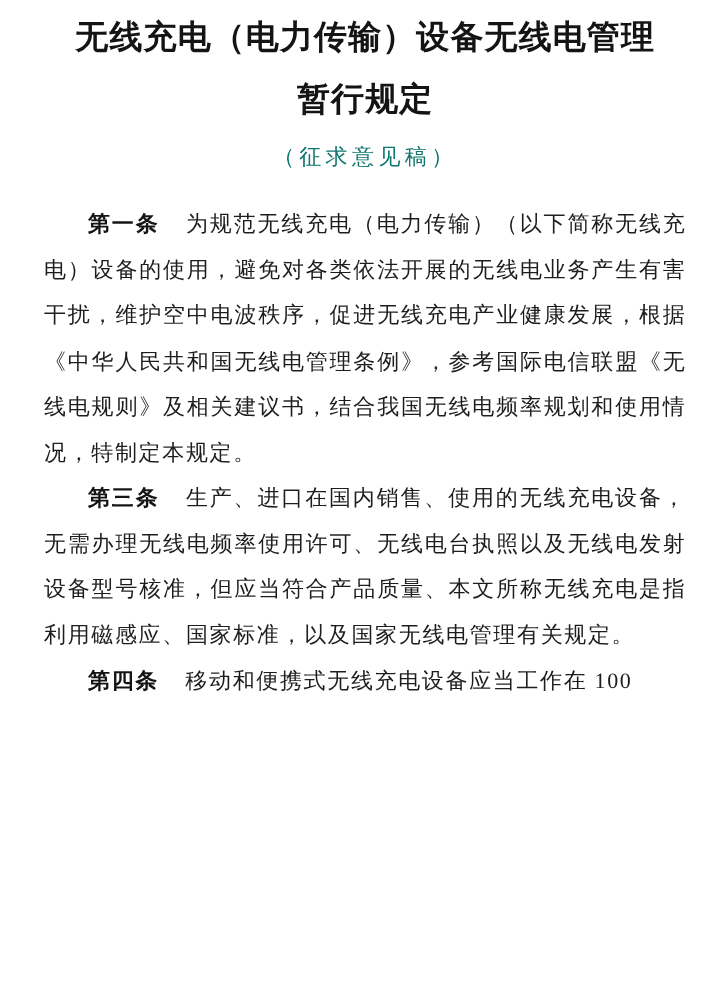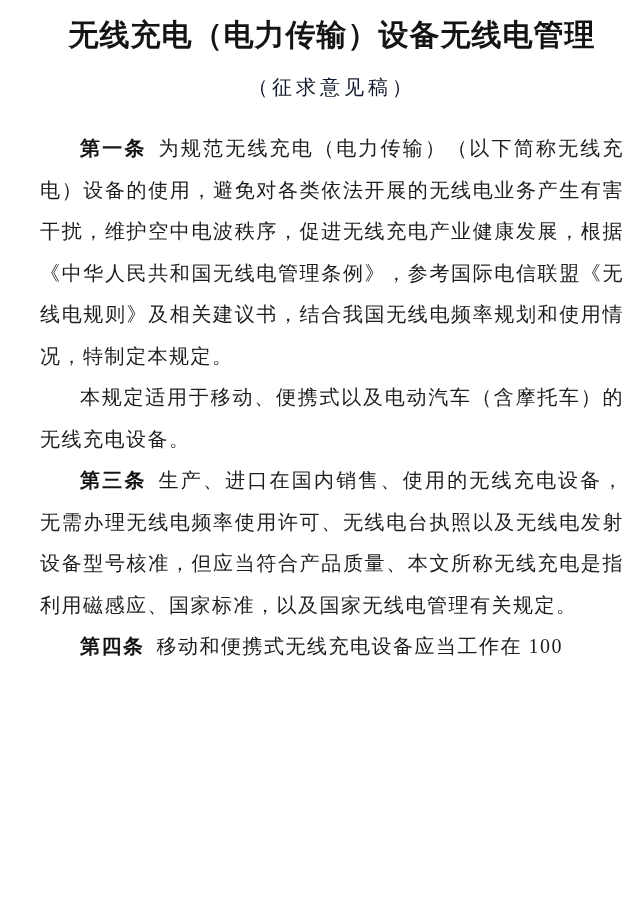--- a/index.html
+++ b/index.html
@@ -33,66 +33,64 @@
     display: block;
     margin-top: 18px;
   }
   .doc-subtitle {
     margin: 20px 0 0 0;
     text-align: center;
     font-size: 20px;
     font-weight: 400;
     line-height: 26px;
     letter-spacing: 4px;
-    color: #0f172a;
+    color: #0f766e;
   }
   .doc-body {
     margin-top: 28px;
     font-size: 20px;
     line-height: 41.5px;
     letter-spacing: 1.5px;
     text-align: justify;
     text-justify: inter-ideograph;
     color: #1d1d1d;
   }
   .doc-body p {
     margin: 0;
     text-indent: 2em;
   }
   .article-label {
     font-weight: 700;
-    margin-right: 12px;
+    margin-right: 24px;
     color: #141414;
   }
   .article-label:empty {
     display: none;
     margin: 0;
   }
 </style>
 </head>
 <body>
 
 <div class="page">
 
   <h1 class="doc-title">
     <span class="title-line1">无线充电（电力传输）设备无线电管理</span>
+    <span class="title-line2">暂行规定</span>
   </h1>
 
   <p class="doc-subtitle">（征求意见稿）</p>
 
   <div class="doc-body">
 
     <p>
       <span class="article-label">第一条</span><span>为规范无线充电（电力传输）（以下简称无线充电）设备的使用，避免对各类依法开展的无线电业务产生有害干扰，维护空中电波秩序，促进无线充电产业健康发展，根据《中华人民共和国无线电管理条例》，参考国际电信联盟《无线电规则》及相关建议书，结合我国无线电频率规划和使用情况，特制定本规定。</span>
     </p>
 
 
-    <p>
-      <span>本规定适用于移动、便携式以及电动汽车（含摩托车）的无线充电设备。</span>
-    </p>
 
     <p>
       <span class="article-label">第三条</span><span>生产、进口在国内销售、使用的无线充电设备，无需办理无线电频率使用许可、无线电台执照以及无线电发射设备型号核准，但应当符合产品质量、本文所称无线充电是指利用磁感应、国家标准，以及国家无线电管理有关规定。</span>
     </p>
 
     <p>
       <span class="article-label">第四条</span><span>移动和便携式无线充电设备应当工作在 100</span>
     </p>
 
   </div>

